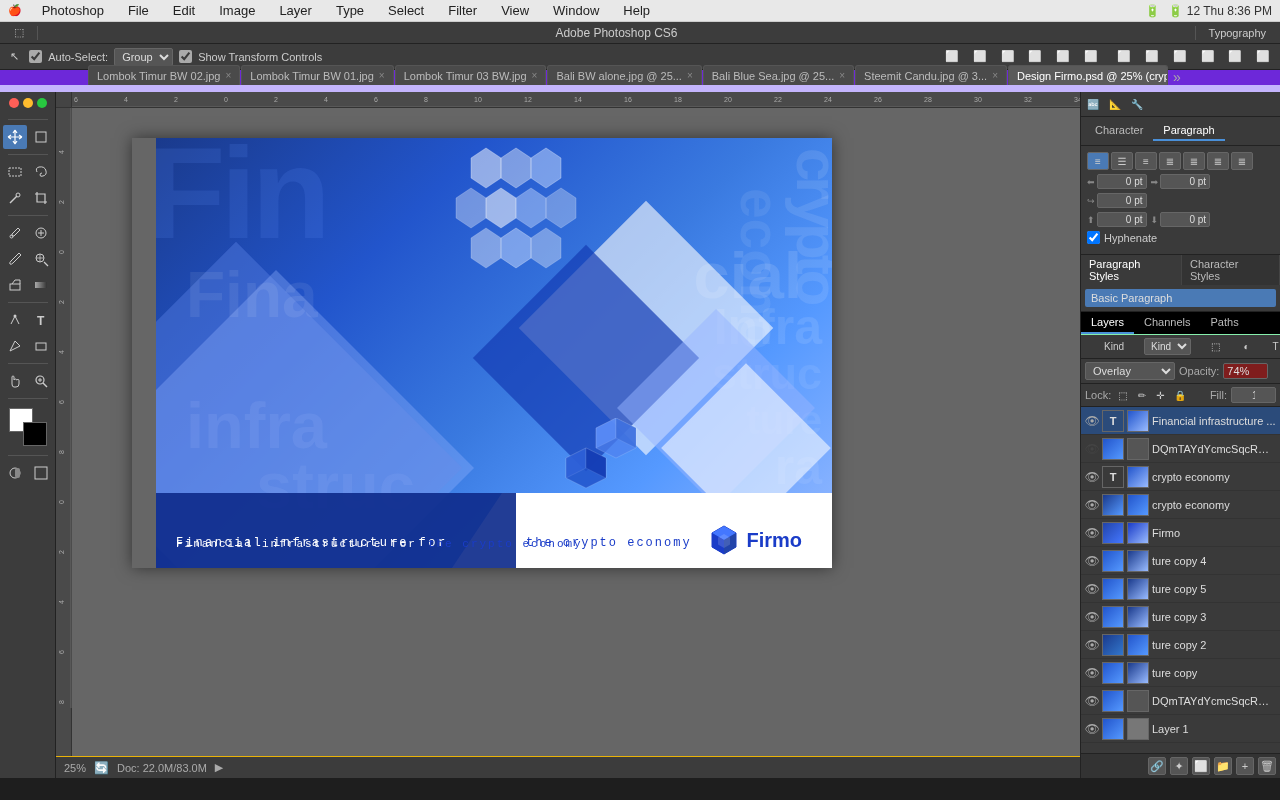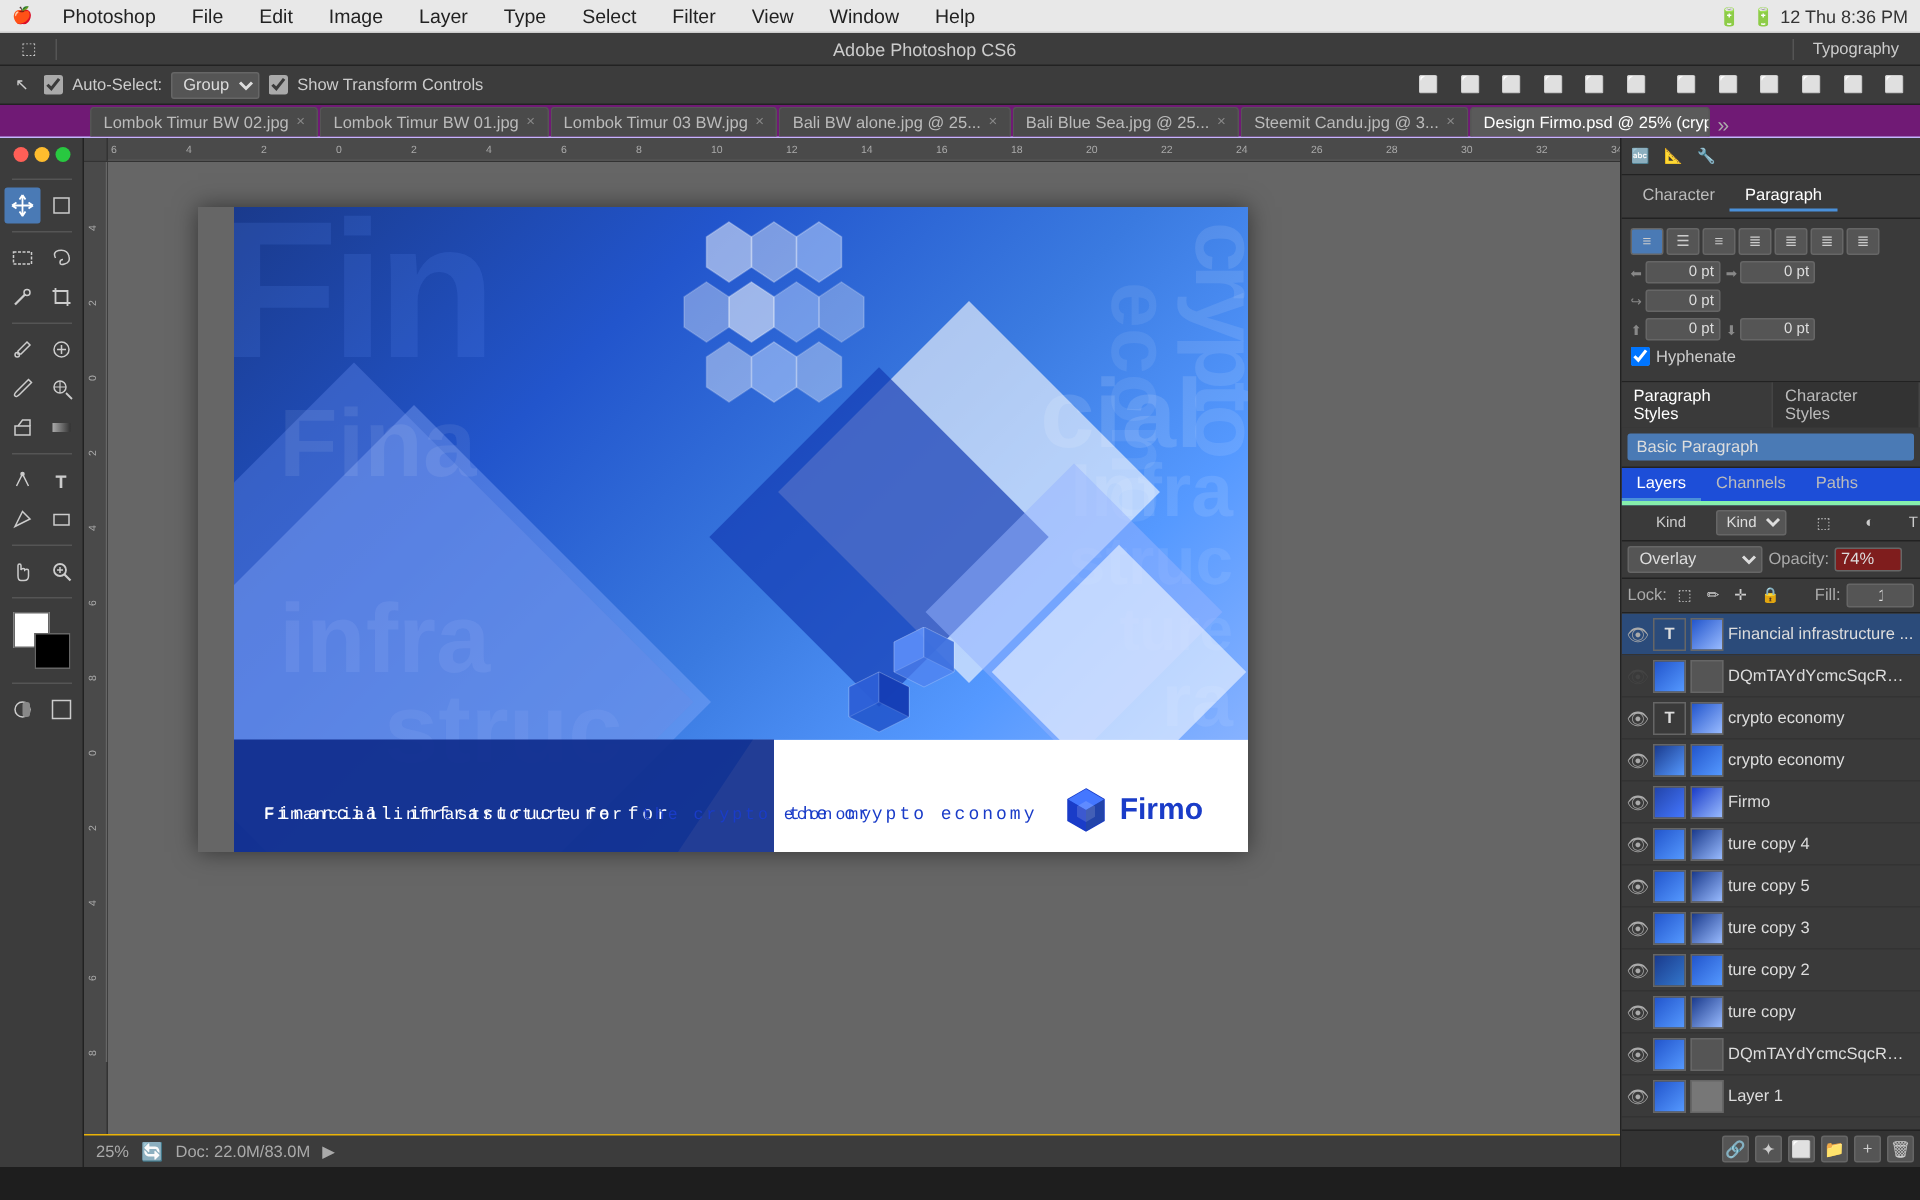--- a/index.html
+++ b/index.html
@@ -27,22 +27,22 @@
       height: 26px; background: #3c3c3c; border-bottom: 1px solid #222;
       display: flex; align-items: center; padding: 0 6px; gap: 6px;
     }
     #options-bar .opt-item { color: #ccc; font-size: 11px; padding: 1px 4px; cursor: default; }
     .opt-checkbox { accent-color: #aaa; cursor: pointer; }
     .opt-label { color: #ccc; font-size: 11px; }
     .opt-select { background: #555; color: #ddd; border: 1px solid #666; font-size: 11px; padding: 1px 3px; border-radius: 2px; }
 
     
     #doc-tabs {
-      height: 22px; background: #701a75; display: flex; align-items: flex-end;
-      padding-left: 60px; border-bottom: 1px solid #c4b5fd;
+      height: 22px; background: #6d28d9; display: flex; align-items: flex-end;
+      padding-left: 88px; border-bottom: 7px solid #c4b5fd;
     }
     .doc-tab {
       height: 20px; background: #4a4a4a; border: 1px solid #555; border-bottom: none;
       display: flex; align-items: center; padding: 0 8px; font-size: 11px; color: #bbb;
       cursor: default; max-width: 160px; white-space: nowrap; overflow: hidden; text-overflow: ellipsis;
       margin-right: 1px; border-radius: 3px 3px 0 0;
     }
     .doc-tab.active { background: #5a5a5a; color: #fff; }
     .doc-tab .close-x { margin-left: 5px; color: #888; font-size: 10px; }
 
@@ -164,21 +164,21 @@
     .styles-tab.active { background: #3a3a3a; color: #fff; }
     .styles-list { padding: 4px; }
     .styles-item {
       padding: 3px 6px; font-size: 11px; color: #ddd; cursor: pointer;
       background: #4a7ab5; border-radius: 2px;
     }
 
     
     #layers-panel { flex: 1; background: #3a3a3a; display: flex; flex-direction: column; overflow: hidden; }
     .layers-header {
-      display: flex; background: #1d4ed8; border-bottom: 3px solid #86efac;
+      display: flex; background: #000000; border-bottom: 1px solid #86efac;
     }
     .layers-tab {
       padding: 4px 10px; font-size: 11px; color: #bbb; cursor: pointer;
     }
     .layers-tab.active { color: #fff; border-bottom: 2px solid #4a90d9; }
     .layers-toolbar {
       display: flex; align-items: center; padding: 3px 20px; gap: 17px;
       border-bottom: 1px solid #222; background: #3a3a3a;
     }
     .layers-tool-item {

